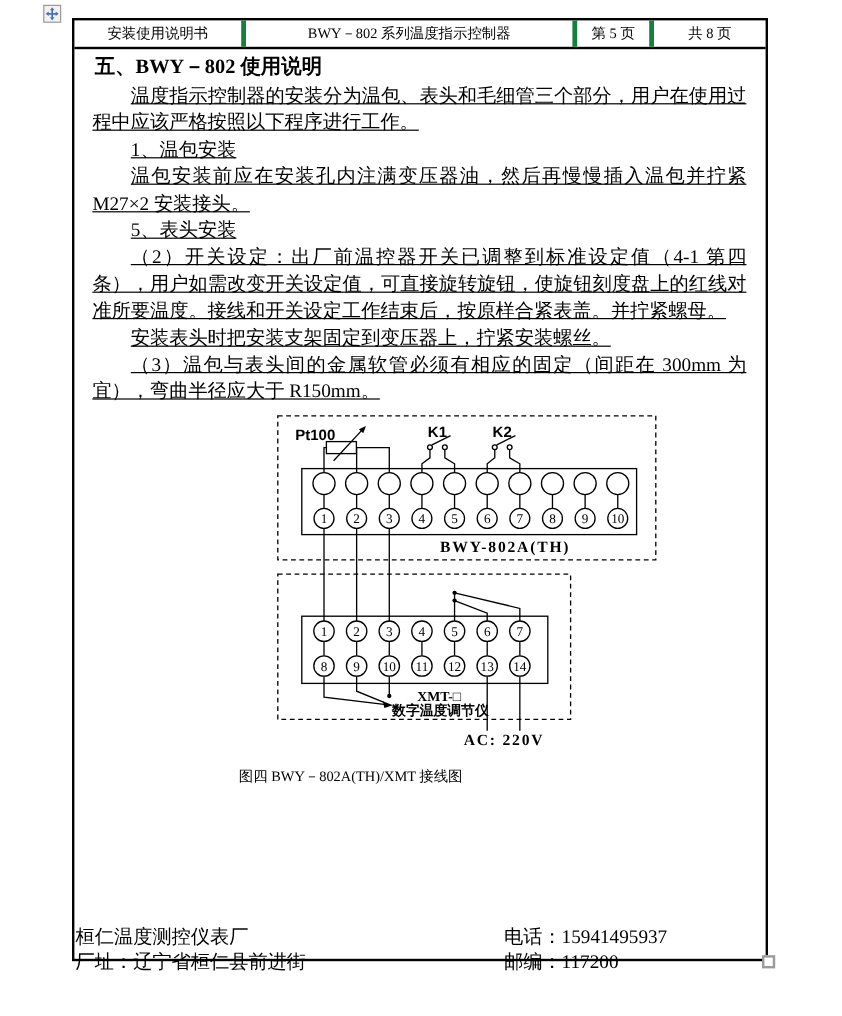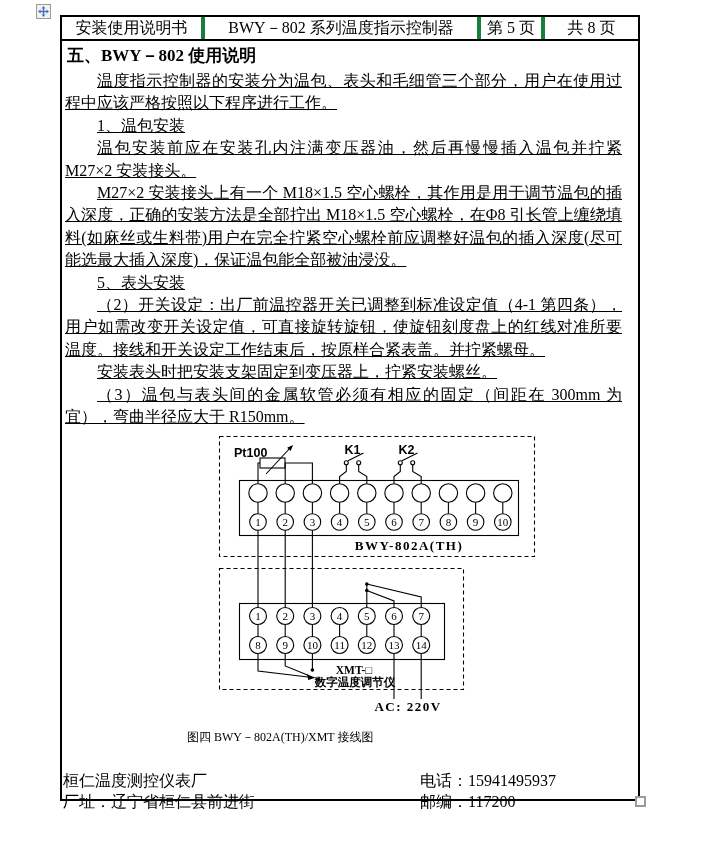--- a/index.html
+++ b/index.html
@@ -17,31 +17,31 @@
   }
 
   
   .doc-table {
     position:absolute; left:60px; top:15px; width:580px; height:786px;
     border:2px solid #000; box-sizing:border-box; background:#fff;
   }
   .header-row { display:flex; height:24px; border-bottom:2px solid #000; box-sizing:border-box; }
   .hcell {
     display:flex; align-items:center; justify-content:center;
-    font-size:16px; box-sizing:border-box; white-space:nowrap; overflow:hidden;
+    font-size:12px; box-sizing:border-box; white-space:nowrap; overflow:hidden;
   }
   .hcell + .hcell { border-left:4px solid #15803d; }
   .hc1 { width:139px; }
   .hc2 { width:276px; }
   .hc3 { width:64px; }
   .hc4 { flex:1; }
 
   .body-cell {
     position:relative; height:calc(100% - 24px); box-sizing:border-box;
-    padding:1px 16px 0 3px; overflow:hidden;
+    padding:1px 16px 0 3px; overflow:hidden;margin-left:12px;
   }
   .section-title { font-size:17px; font-weight:bold; margin:2px 0 3px 2px; }
   .body-cell p {
     margin:0; font-size:16px; line-height:22.4px;
     text-align:justify; text-indent:2em;text-decoration:underline;
   }
 
   
   .diagram { width:380px; height:290px; margin:4px 0 0 107px; }
   .diagram rect, .diagram line, .diagram polyline {
@@ -97,21 +97,20 @@
       <div class="hcell hc2">BWY－802 系列温度指示控制器</div>
       <div class="hcell hc3">第 5 页</div>
       <div class="hcell hc4">共 8 页</div>
     </div>
 
     <div class="body-cell">
       <div class="section-title">五、BWY－802 使用说明</div>
       <p>温度指示控制器的安装分为温包、表头和毛细管三个部分，用户在使用过程中应该严格按照以下程序进行工作。</p>
       <p>1、温包安装</p>
       <p>温包安装前应在安装孔内注满变压器油，然后再慢慢插入温包并拧紧 M27×2 安装接头。</p>
-      <p>M27×2 安装接头上有一个 M18×1.5 空心螺栓，其作用是用于调节温包的插入深度，正确的安装方法是全部拧出 M18×1.5 空心螺栓，在Φ8 引长管上缠绕填料(如麻丝或生料带)用户在完全拧紧空心螺栓前应调整好温包的插入深度(尽可能选最大插入深度)，保证温包能全部被油浸没。</p>
       <p>5、表头安装</p>
       <p>（2）开关设定：出厂前温控器开关已调整到标准设定值（4-1 第四条），用户如需改变开关设定值，可直接旋转旋钮，使旋钮刻度盘上的红线对准所要温度。接线和开关设定工作结束后，按原样合紧表盖。并拧紧螺母。</p>
       <p>安装表头时把安装支架固定到变压器上，拧紧安装螺丝。</p>
       <p>（3）温包与表头间的金属软管必须有相应的固定（间距在 300mm 为宜），弯曲半径应大于 R150mm。</p>
 
       <div class="diagram">
         <svg width="380" height="290" viewBox="0 0 380 290">
 
           <rect class="dashed" x="47.5" y="3.5" width="315" height="120"></rect>
 

